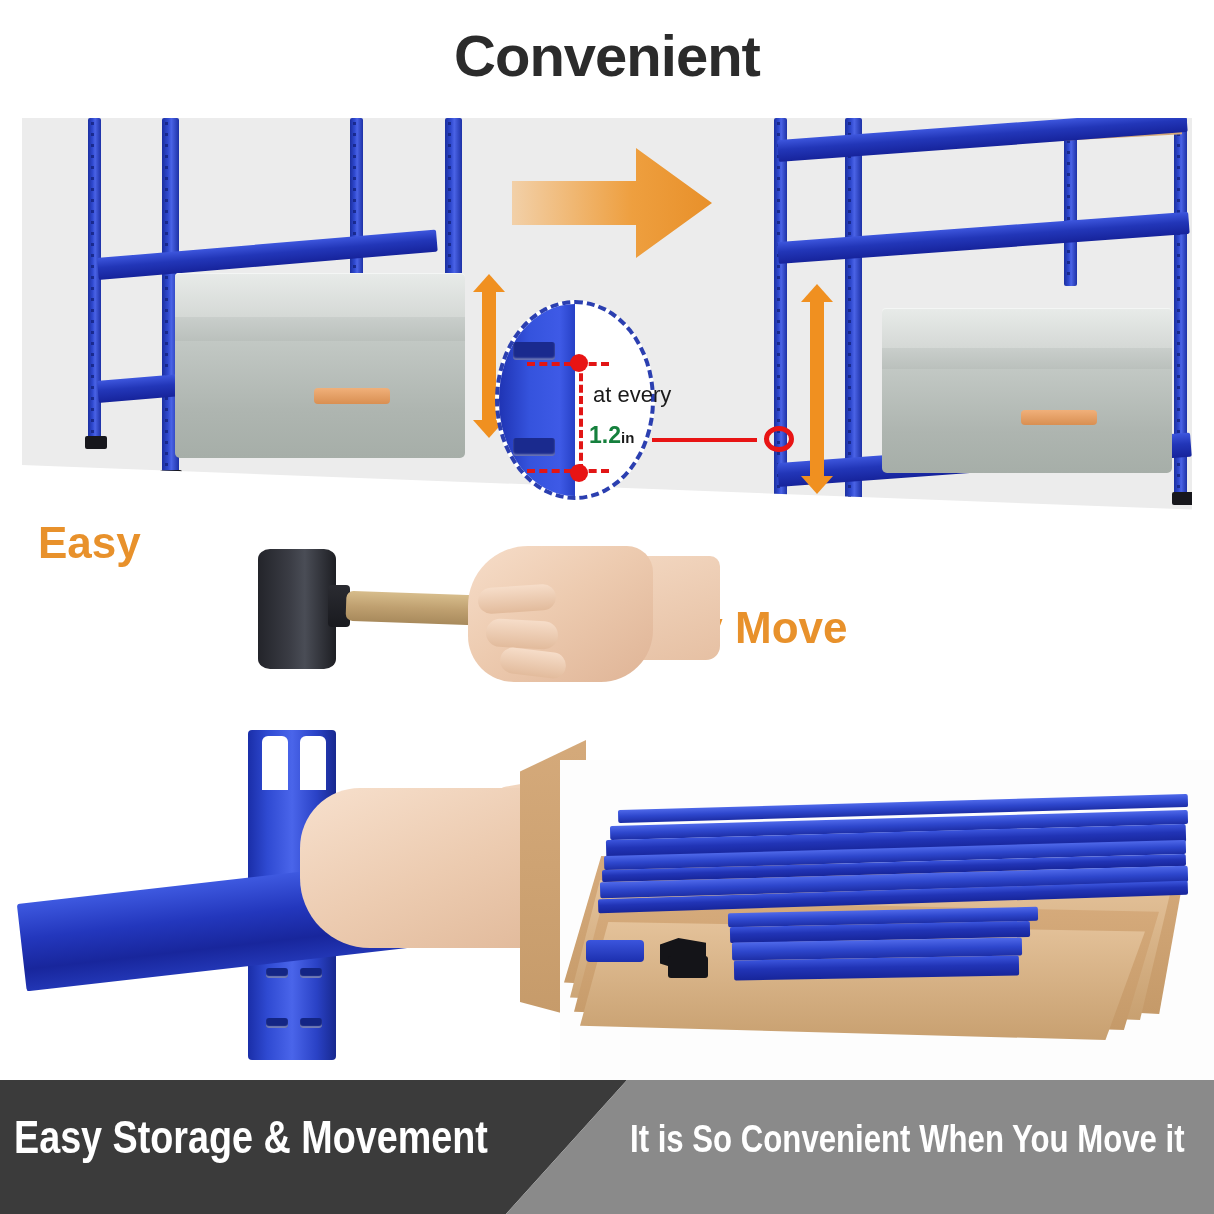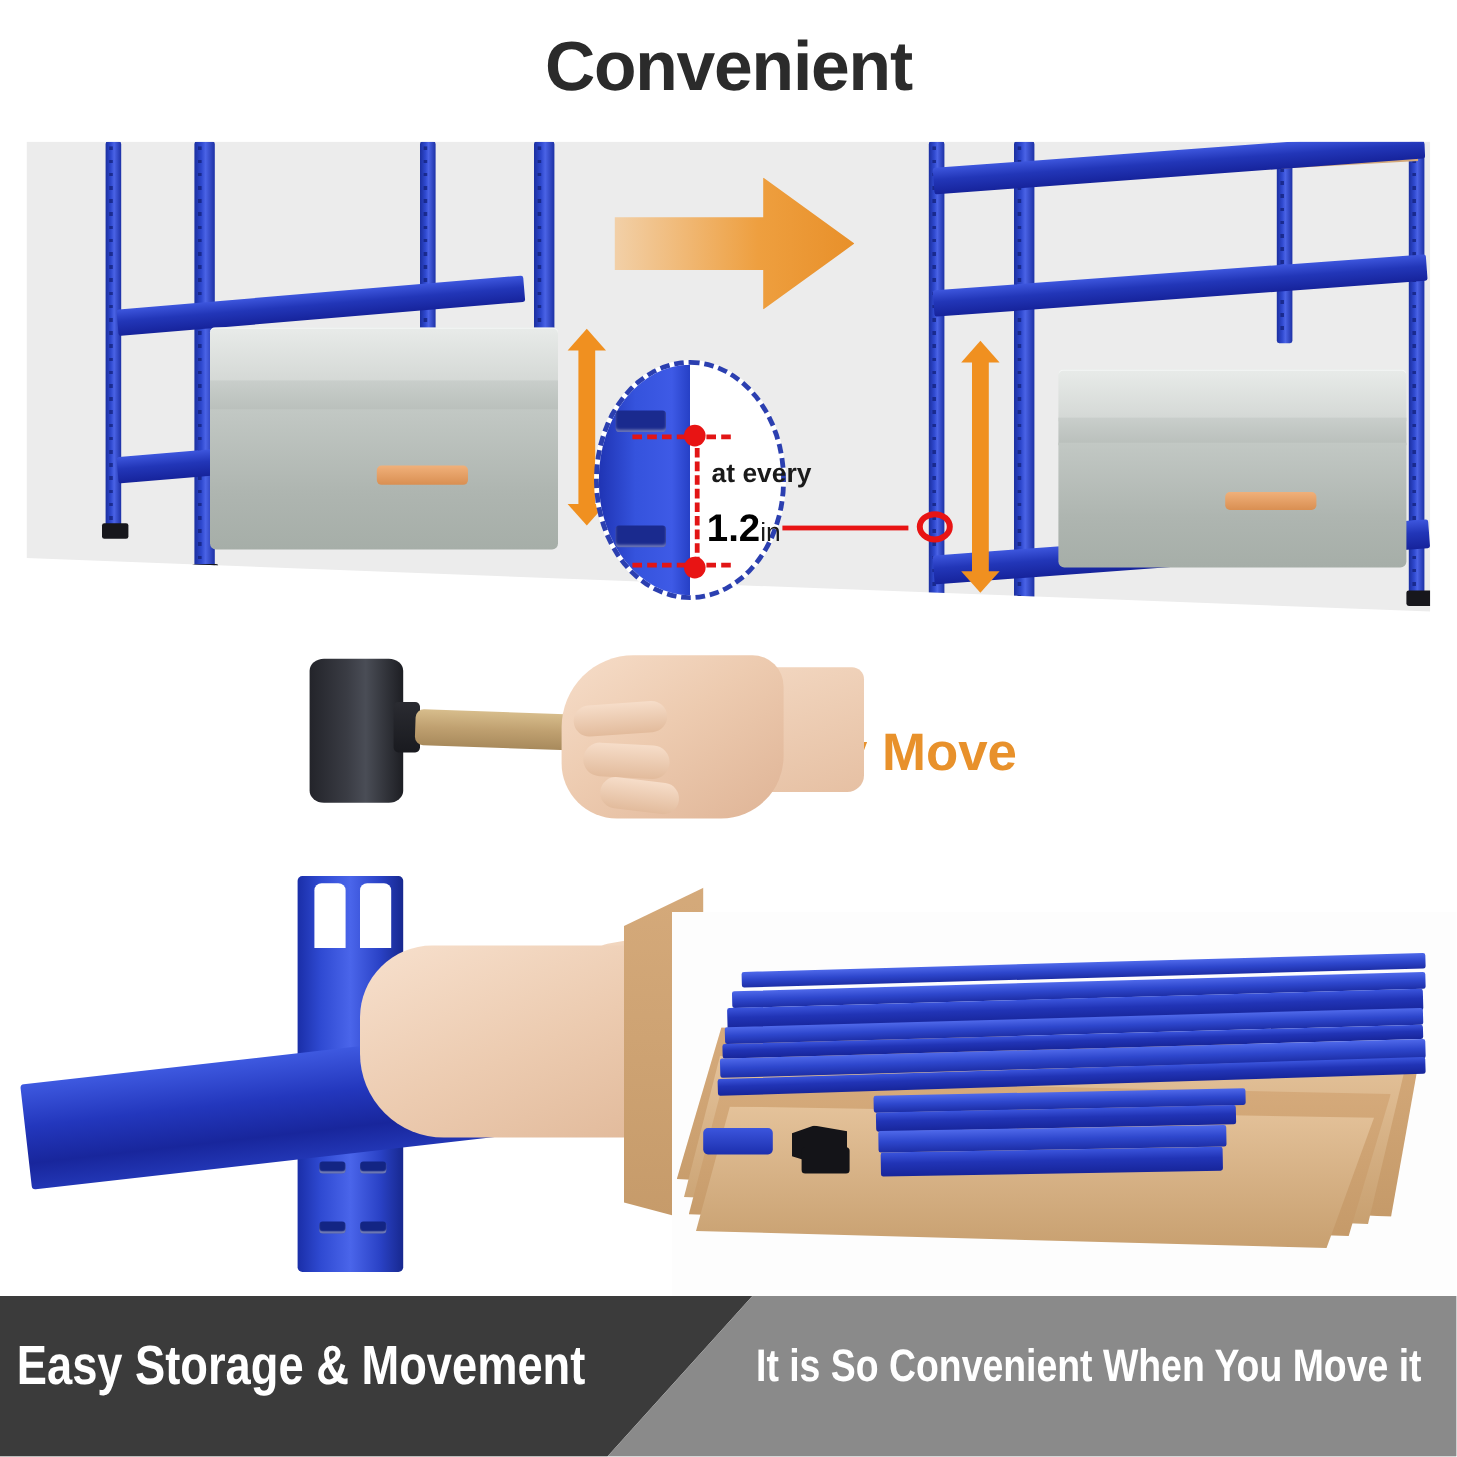--- a/index.html
+++ b/index.html
@@ -122,23 +122,23 @@
   }
   .mag-dashline-v {
     position:absolute; width:0; border-left:4px dashed #e21515;
   }
   .mag-dot {
     position:absolute; width:18px; height:18px; border-radius:50%; background:#e81414;
   }
   .mag-text {
     position:absolute; z-index:4; white-space:nowrap;
   }
-  .mag-text .t1 { font-size:22px; font-weight:bold; color:#1a1a1a; }
-  .mag-val  { font-size:32px; font-weight:bold; color:#000000; }
-  .mag-unit { font-size:22px; font-weight:normal; color:#1a1a1a; }
+  .mag-text .t1 { font-size:22px; font-weight:normal; color:#1a1a1a; }
+  .mag-val  { font-size:23px; font-weight:bold; color:#15803d; }
+  .mag-unit { font-size:15px; font-weight:bold; color:#1a1a1a; }
 
   .red-circle {
     position:absolute; width:30px; height:26px; border:5px solid #e81414;
     border-radius:50%; z-index:6;
   }
   .red-leader {
     position:absolute; height:4px; background:#e81414; z-index:5;
   }
 
   
@@ -347,20 +347,21 @@
 
   <div class="mag-text" style="left:98px; top:82px;">
     <span class="t1">at every</span>
   </div>
   <div class="mag-text" style="left:94px; top:122px;">
     <span class="mag-val">1.2</span><span class="mag-unit">in</span>
   </div>
 </div>
 
 <div class="lbl-orange lbl-easy-assembly">
+  <div>Easy</div>
 </div>
 
 <div class="lbl-orange lbl-easy-move">Easy Move</div>
 
 <div>
   <div class="mallet-head"></div>
   <div class="mallet-neck"></div>
   <div class="mallet-handle"></div>
   <div class="hand-wrist"></div>
   <div class="hand-fist"></div>

